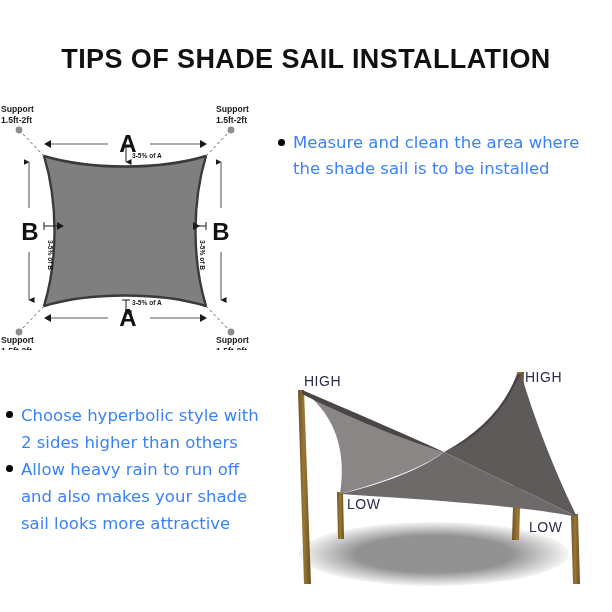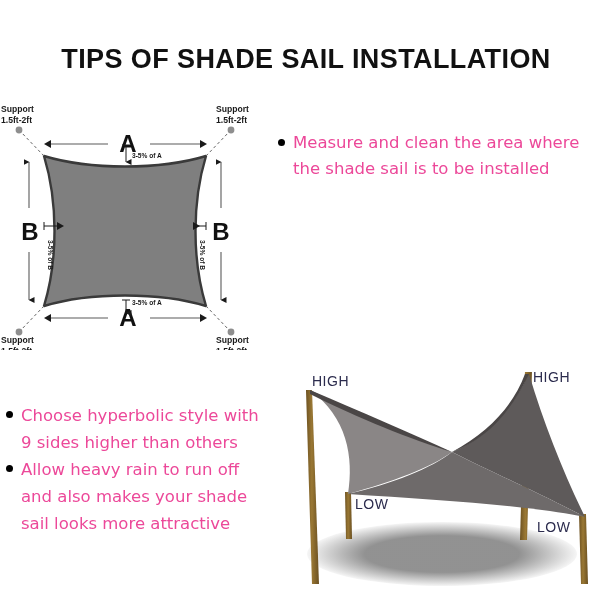--- a/index.html
+++ b/index.html
@@ -44,21 +44,21 @@
   .bullet-dot {
     flex: 0 0 auto;
     width: 7px;
     height: 7px;
     border-radius: 50%;
     background: #000000;
     margin-top: 9px;
     margin-right: 8px;
   }
   .bullet-text {
-    color: #ec4899;
+    color: #3b82f6;
     font-family: "DejaVu Sans", sans-serif;
   }
 
   #tips-right {
     left: 278px;
     top: 130px;
     width: 330px;
   }
   #tips-right .bullet-text {
     font-size: 16.5px;
@@ -79,21 +79,21 @@
   
   #sail-diagram {
     position: absolute;
     left: 0px;
     top: 100px;
     width: 276px;
     height: 250px;
   }
   #hyper-diagram {
     position: absolute;
-    left: 292px;
+    left: 284px;
     top: 372px;
     width: 320px;
     height: 240px;
   }
   svg { display: block; }
 
   .dim-letter {
     font-family: "Liberation Sans", sans-serif;
     font-weight: bold;
     fill: #111111;
@@ -224,21 +224,21 @@
   <div id="tips-right" class="bullet-list">
     <div class="bullet-row">
       <span class="bullet-dot"></span>
       <span class="bullet-text">Measure and clean the area where the shade sail is to be installed</span>
     </div>
   </div>
 
   <div id="tips-left" class="bullet-list">
     <div class="bullet-row">
       <span class="bullet-dot"></span>
-      <span class="bullet-text">Choose hyperbolic style with 9 sides higher than others</span>
+      <span class="bullet-text">Choose hyperbolic style with 2 sides higher than others</span>
     </div>
     <div class="bullet-row">
       <span class="bullet-dot"></span>
       <span class="bullet-text">Allow heavy rain to run off and also makes your shade sail looks more attractive</span>
     </div>
   </div>
 
   <div id="hyper-diagram">
     <svg width="320" height="240" viewBox="0 0 320 240">
       <defs>

